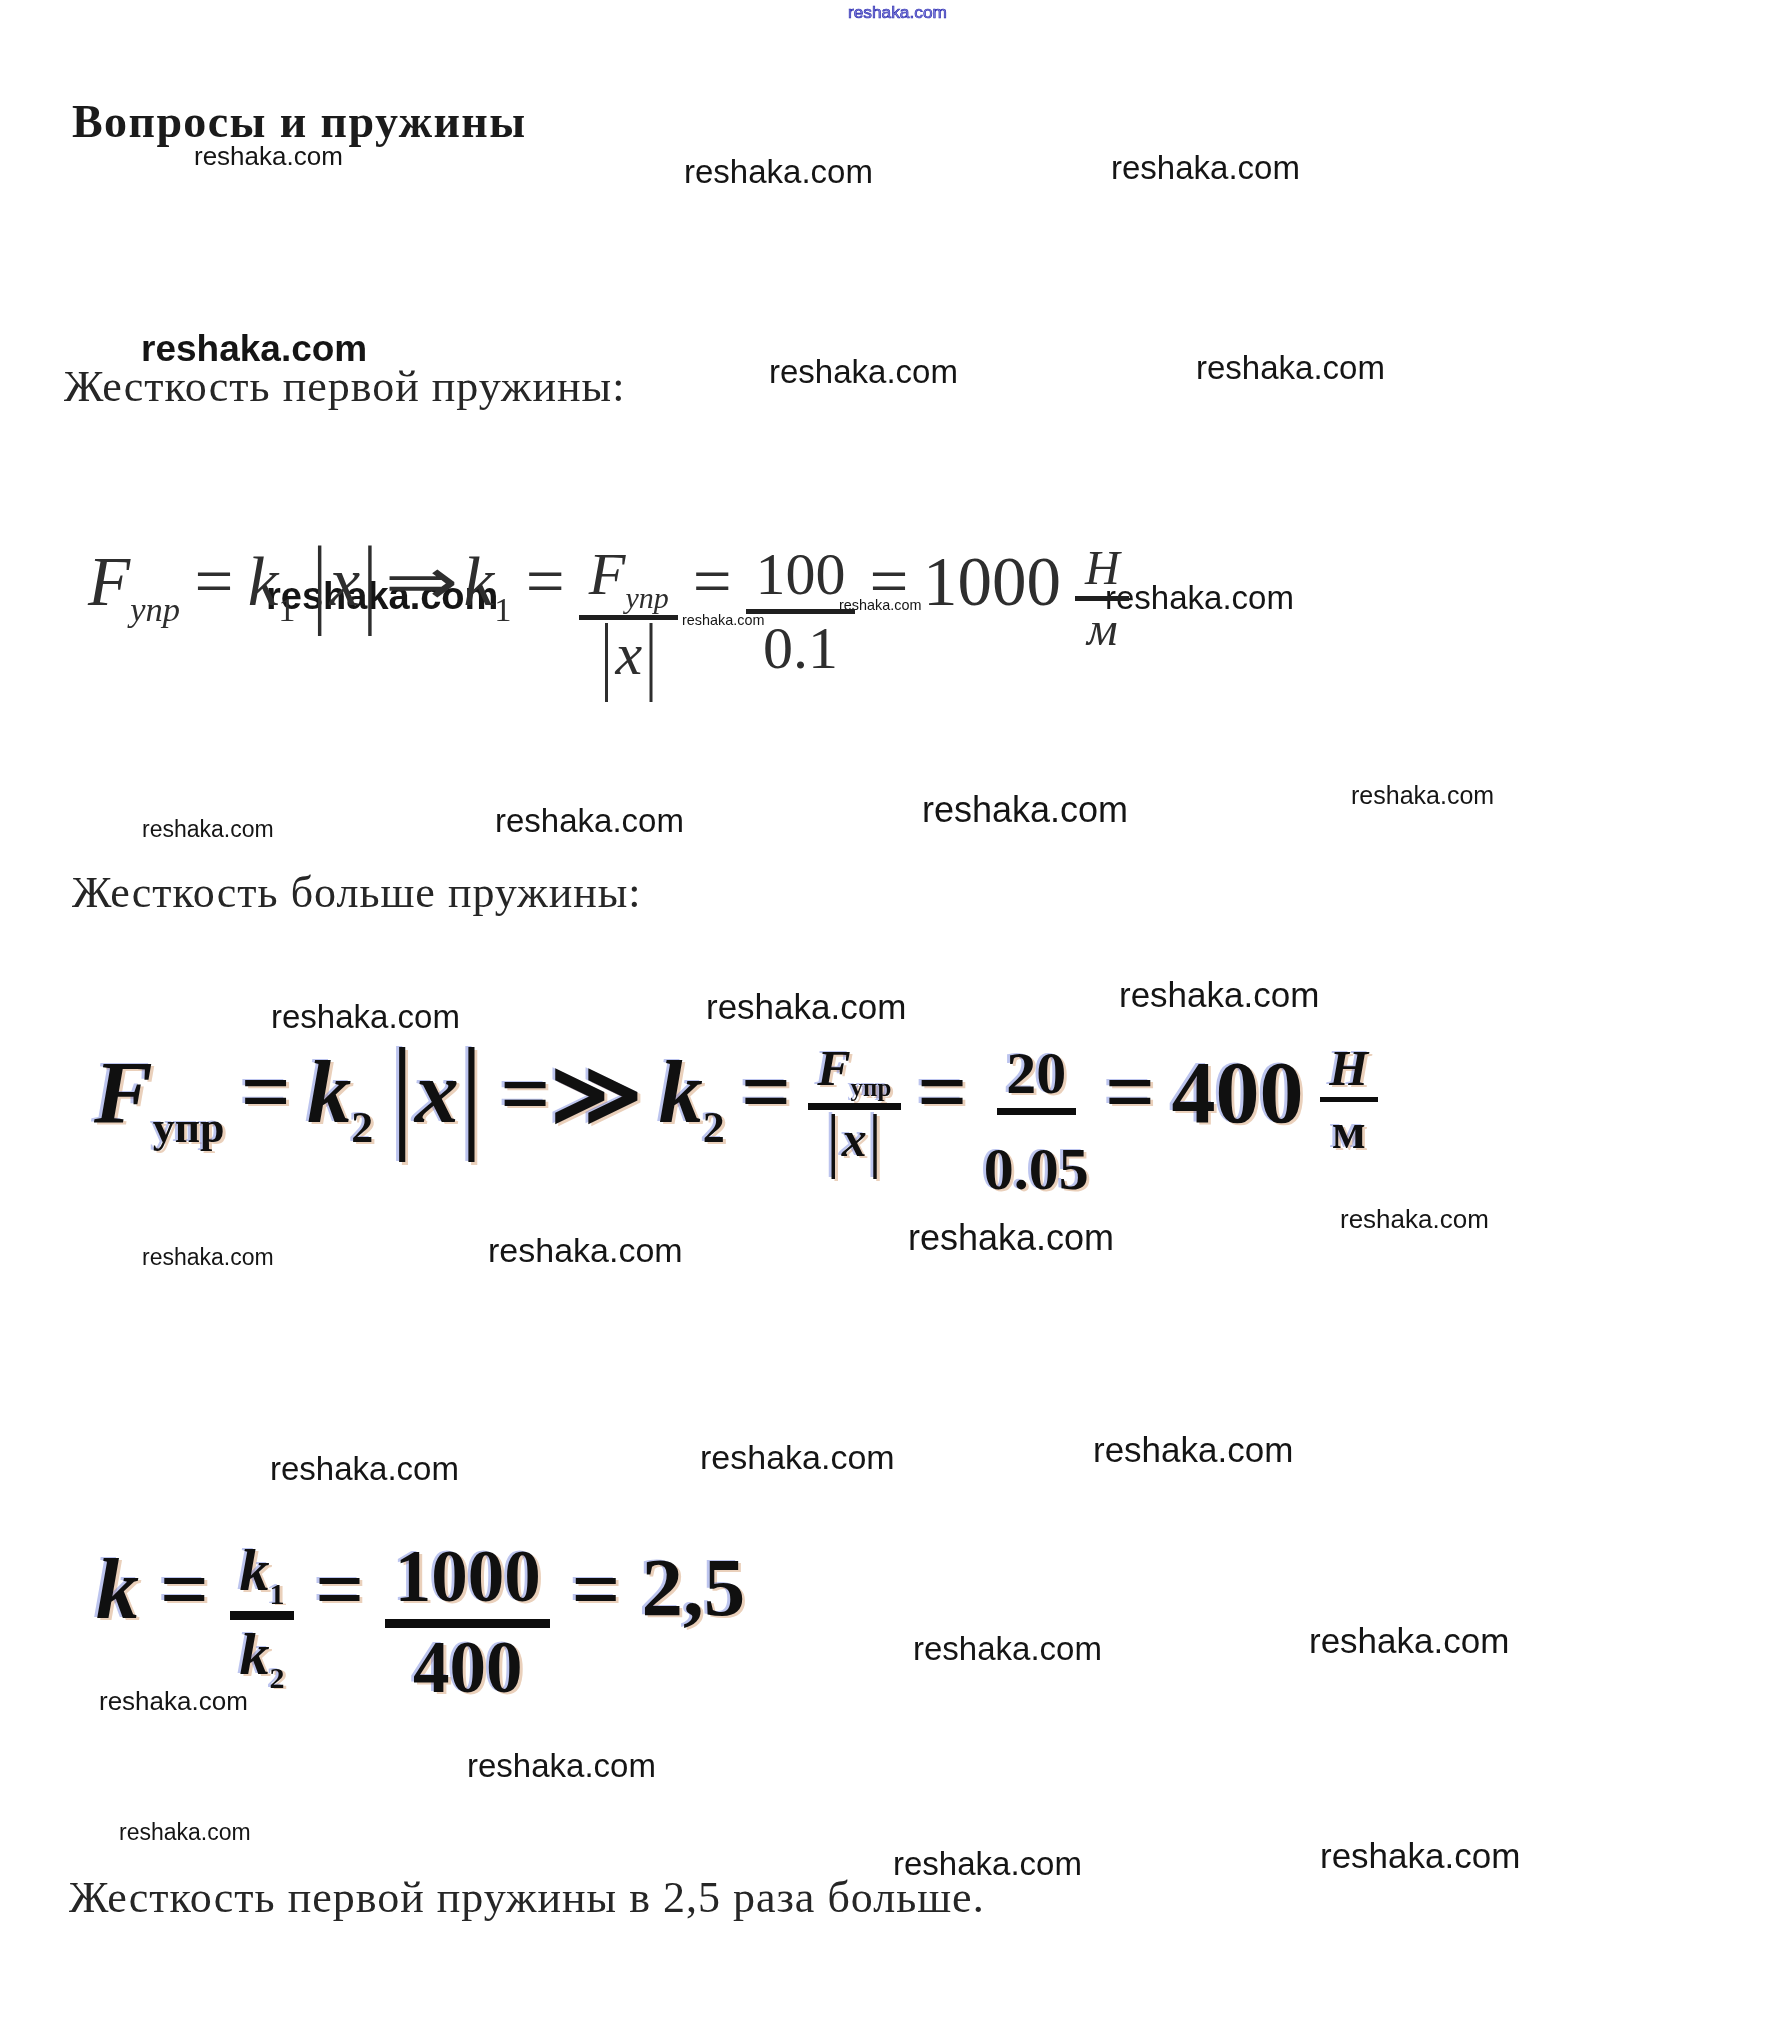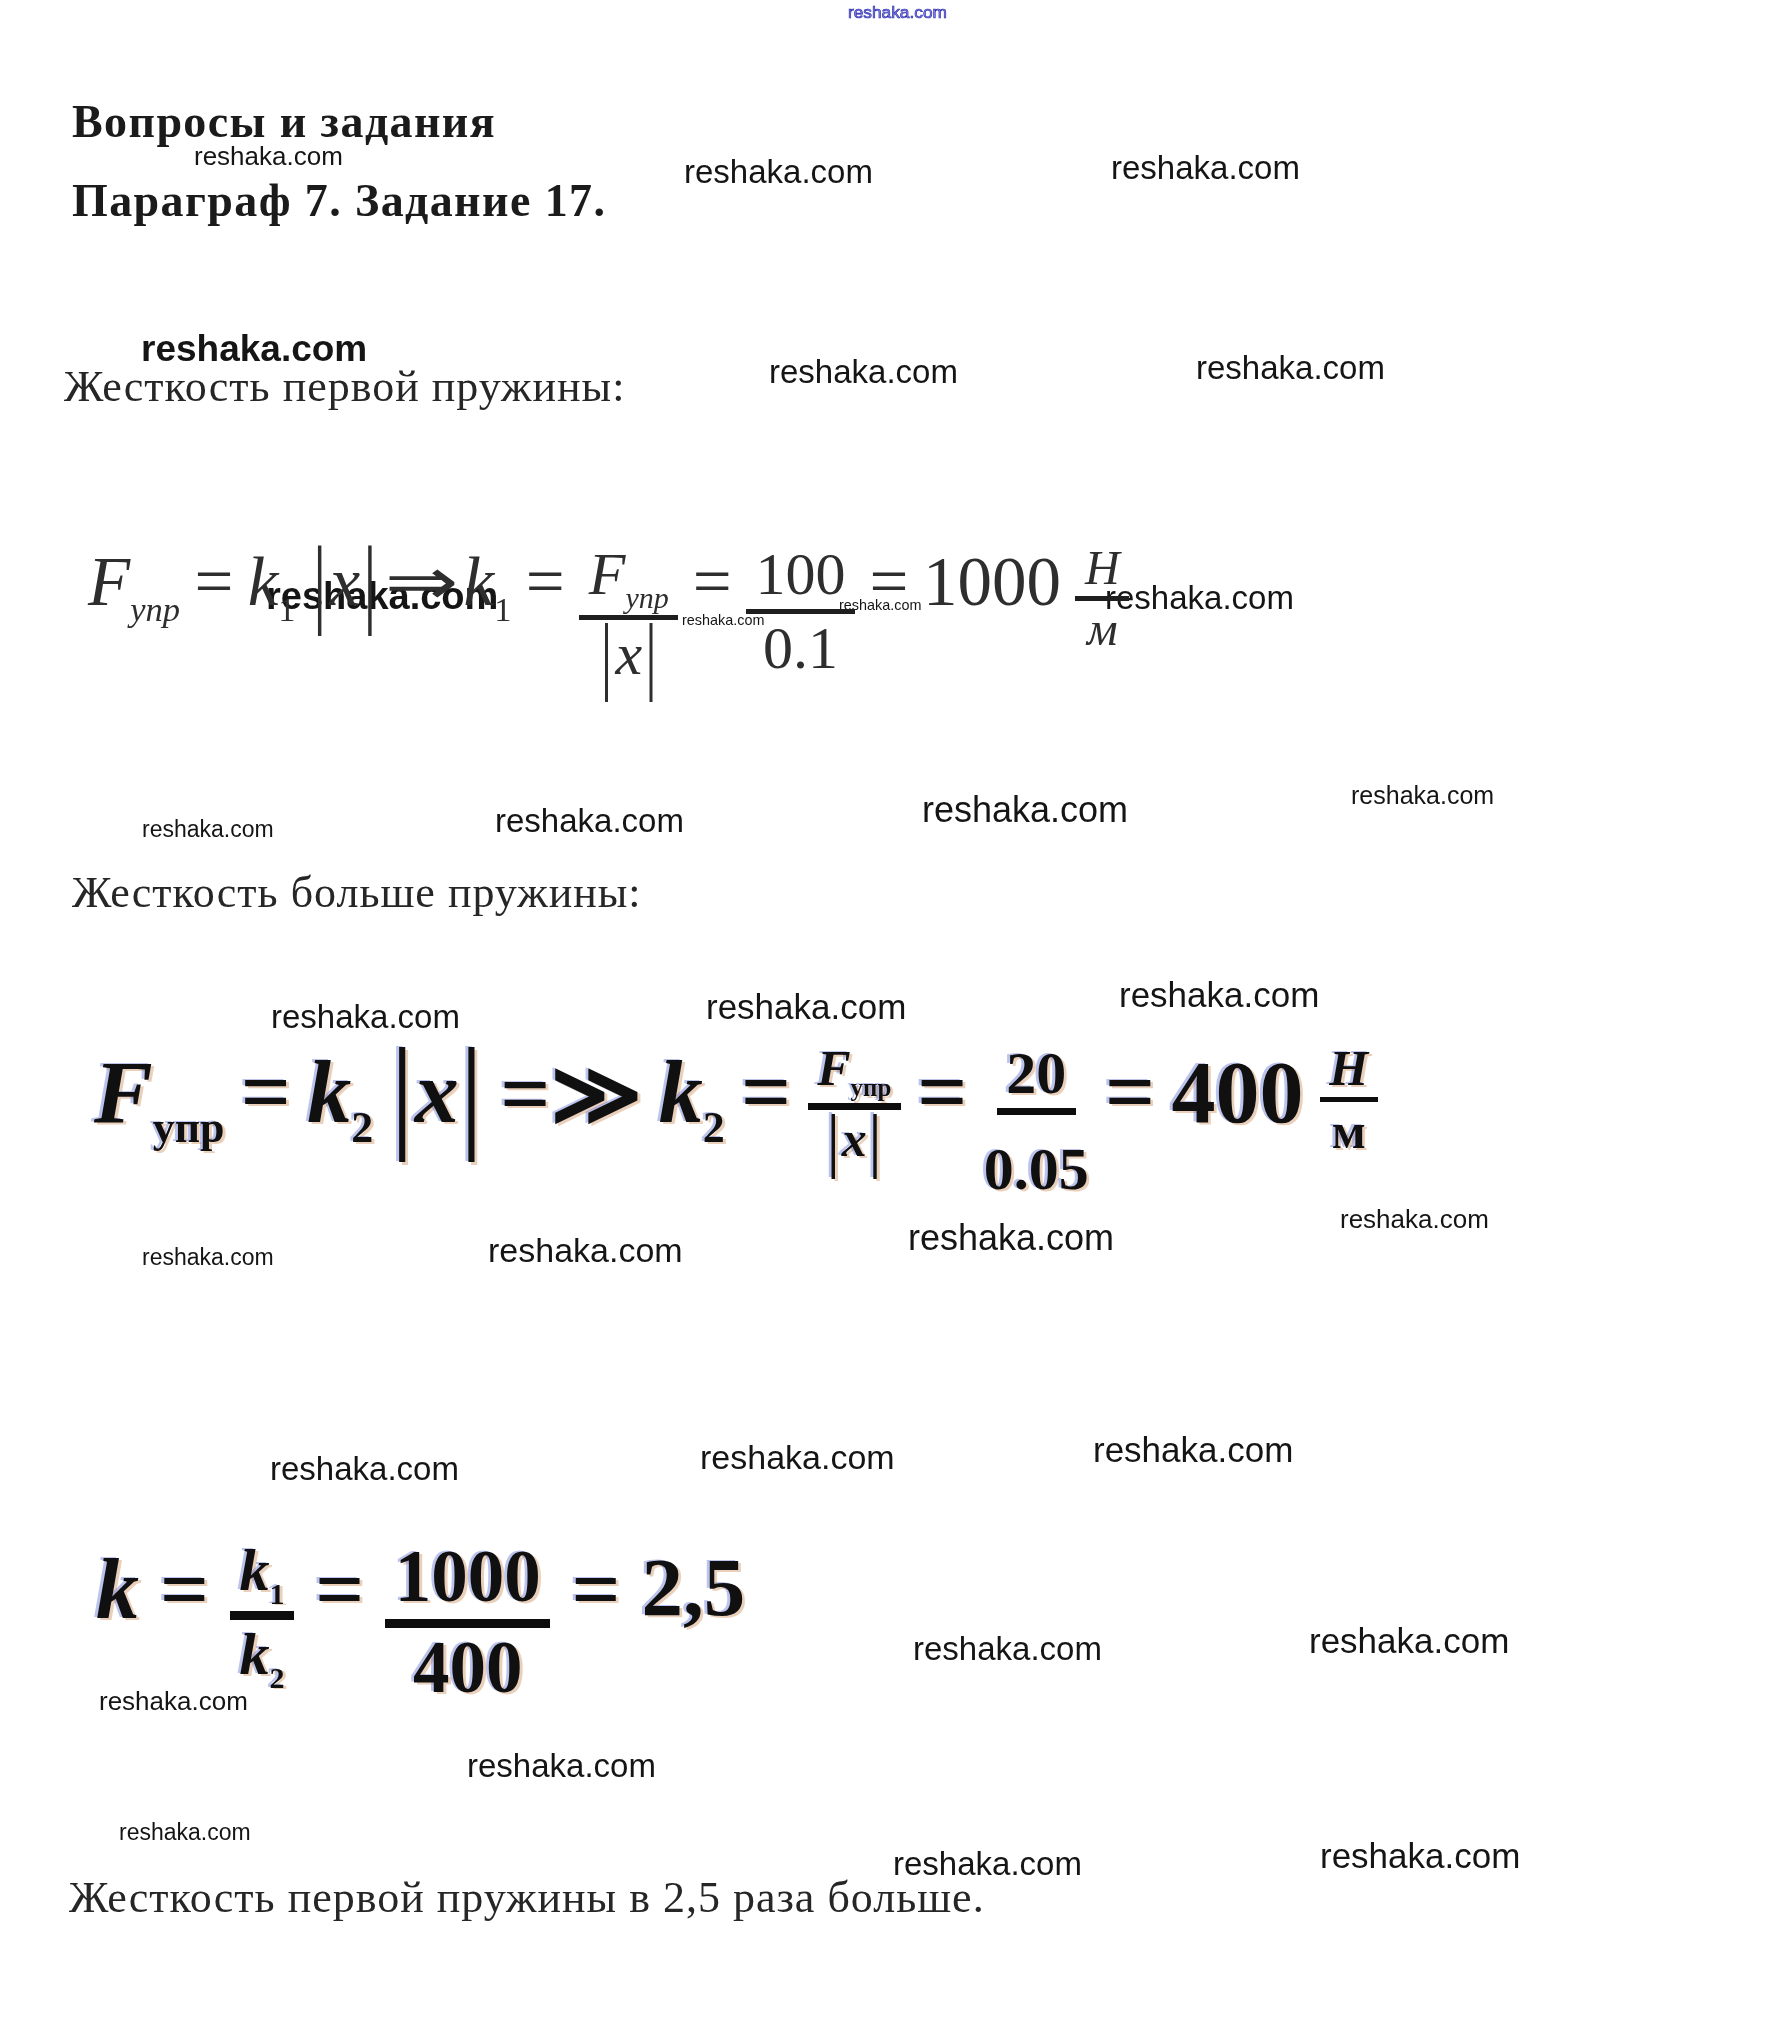--- a/index.html
+++ b/index.html
@@ -87,22 +87,21 @@
       <span class="wm" style="left: 1093px; top: 1431px; font-size: 35px; font-weight: 400;">reshaka.com</span>
       <span class="wm" style="left: 99px; top: 1687px; font-size: 26px; font-weight: 400;">reshaka.com</span>
       <span class="wm" style="left: 913px; top: 1631px; font-size: 33px; font-weight: 400;">reshaka.com</span>
       <span class="wm" style="left: 1309px; top: 1622px; font-size: 35px; font-weight: 400;">reshaka.com</span>
       <span class="wm" style="left: 467px; top: 1748px; font-size: 33px; font-weight: 400;">reshaka.com</span>
       <span class="wm" style="left: 119px; top: 1820px; font-size: 23px; font-weight: 400;">reshaka.com</span>
       <span class="wm" style="left: 893px; top: 1846px; font-size: 33px; font-weight: 400;">reshaka.com</span>
       <span class="wm" style="left: 1320px; top: 1837px; font-size: 35px; font-weight: 400;">reshaka.com</span>
     </div>
 
-  <div class="h" style="left:72px;top:98px;">Вопросы и задания</div>
-  <div class="h" style="left:72px;top:177px;">Параграф 7. Задание 17.</div>
+  <div class="h" style="left:72px;top:98px;">Вопросы и пружины</div>
   <div class="section" style="left:64px;top:364px;">Жесткость первой пружины:</div>
   <div class="section" style="left:72px;top:870px;">Жесткость больше пружины:</div>
   <div class="section" style="left:69px;top:1875px;">Жесткость первой пружины в 2,5 раза больше.</div>
 
   <div class="formula f1">
     <span class="term"><i>F</i><sub class="it">упр</sub></span>
     <span class="op">=</span>
     <span class="term"><i>k</i><sub>1</sub></span>
     <span class="term"><span class="vbar">|</span><i>x</i><span class="vbar">|</span></span>
     <span class="op arrow">⇒</span>

